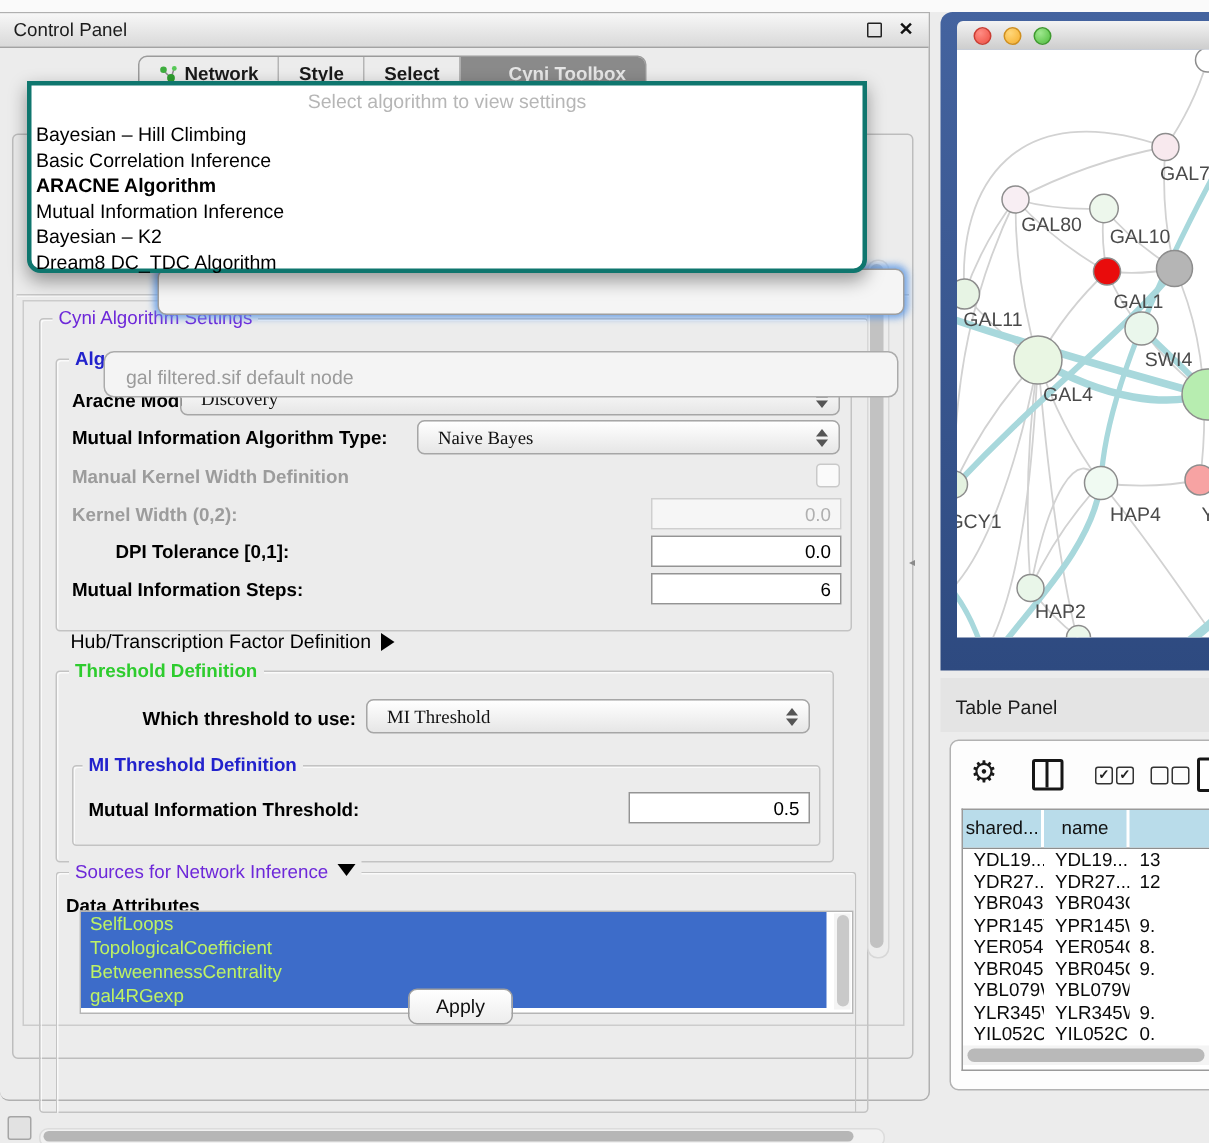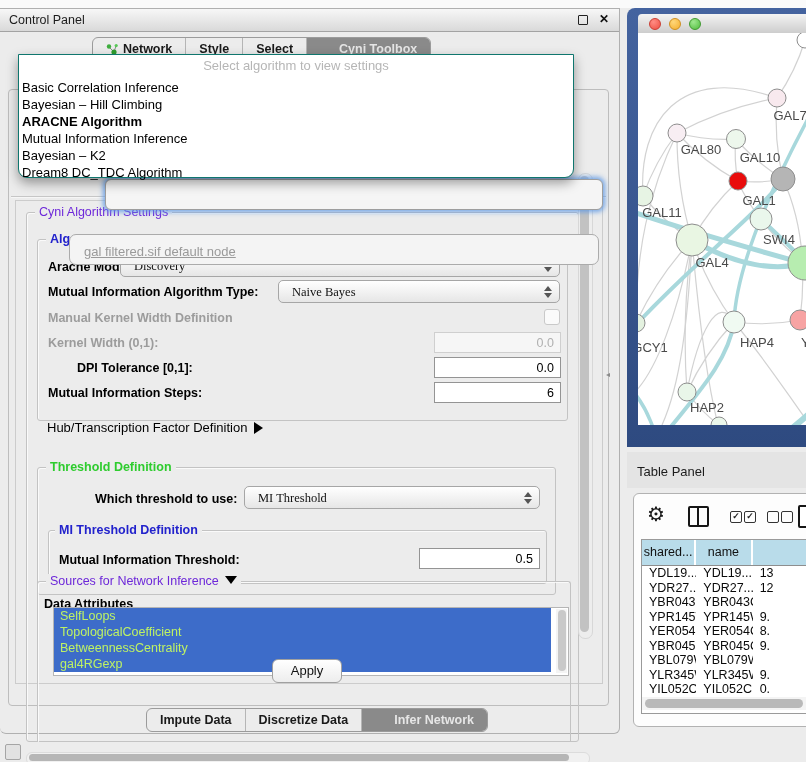--- a/index.html
+++ b/index.html
@@ -47,27 +47,27 @@
   .attr-item{height:16px;line-height:16px;width:491px;background:#3d6cc9;color:#bef264;font-size:12.5px;padding-left:6px;}
   .attr-scroll{position:absolute;right:1px;top:1px;width:11px;height:64px;background:#f4f4f4;}
   .attr-thumb{position:absolute;left:1.5px;top:1px;width:8px;height:61px;background:#c9c9c9;border-radius:4px;}
   
   .vscroll{position:absolute;left:569px;top:83px;width:13px;height:464px;background:#ededed;border:1px solid #d7d7d7;border-radius:7px;}
   .vthumb{position:absolute;left:1px;top:2px;width:9px;height:456px;background:#c2c2c2;border-radius:5px;}
   .hscroll{position:absolute;left:10px;top:551px;width:562px;height:11px;background:#f1f1f1;border:1px solid #dcdcdc;border-radius:6px;}
   .hthumb{position:absolute;left:2px;top:1px;width:540px;height:7px;background:#b6b6b6;border-radius:4px;}
   .apply-btn{position:absolute;left:263px;top:569px;width:68px;height:22px;background:linear-gradient(#ffffff,#ededed);border:1px solid #a0a0a0;border-radius:6px;font-size:13px;color:#111;text-align:center;line-height:22px;}
   
-  .dropdown{position:absolute;left:18px;top:54px;width:554px;height:122px;background:#fff;border:1px solid #0f766e;border-radius:0 0 9px 9px;box-shadow:0 5px 12px rgba(0,0,0,.38);z-index:60;}
+  .dropdown{position:absolute;left:18px;top:54px;width:554px;height:122px;background:#fff;border:3px solid #0f766e;border-radius:0 0 9px 9px;box-shadow:0 5px 12px rgba(0,0,0,.38);z-index:60;}
   .dd-ph{height:24px;line-height:22px;text-align:center;color:#b6b6b6;font-size:13px;}
   .dd-item{height:17px;line-height:17px;padding-left:3px;font-size:13px;color:#000;white-space:nowrap;}
   .dd-item.bold{font-weight:bold;}
   
   .combo-focus{position:absolute;left:96px;top:89px;width:496px;height:29px;border:1px solid #9e9e9e;border-radius:6px;background:#f5f5f5;box-shadow:0 0 5px 2px rgba(92,152,229,.85);z-index:10;}
-  .combo-ghost{position:absolute;left:60px;top:144px;width:530px;height:31px;border:1px solid #ababab;border-radius:7px;background:#f4f4f4;z-index:10;font-size:13px;color:#9a9a9a;padding:9px 0 0 14px;box-sizing:border-box;text-decoration:underline;}
+  .combo-ghost{position:absolute;left:60px;top:144px;width:530px;height:31px;border:1px solid #ababab;border-radius:7px;background:#f4f4f4;z-index:10;font-size:13px;color:#9a9a9a;padding:9px 0 0 14px;box-sizing:border-box;}
   
   .net{position:absolute;left:627px;top:8px;width:179px;height:439px;background:linear-gradient(#44639f,#2e4a80);border-radius:8px 0 0 0;}
   .net-title{position:absolute;left:11px;top:6px;width:168px;height:19px;background:linear-gradient(#f3f3f3,#cdcdcd);border-radius:4px 0 0 0;border-bottom:1px solid #9f9f9f;}
   .light{position:absolute;top:3.5px;width:12px;height:12px;border-radius:50%;box-sizing:border-box;}
   .light.red{left:11px;background:radial-gradient(circle at 35% 30%,#ff8d84,#ee4e42);border:1px solid #ca3d33;}
   .light.yellow{left:31px;background:radial-gradient(circle at 35% 30%,#ffd77a,#f5ae2d);border:1px solid #cf8f1f;}
   .light.green{left:51px;background:radial-gradient(circle at 35% 30%,#9fe88f,#4fbc3c);border:1px solid #3f9a2f;}
   .net-canvas{position:absolute;left:11px;top:25px;width:168px;height:392px;background:#fff;overflow:hidden;}
   
   .tp-title{position:absolute;left:627px;top:452px;width:179px;height:36px;background:#e4e4e4;}
@@ -142,31 +142,31 @@
             <span class="ctext">Discovery</span>
             <span class="spin"></span>
           </div>
           <span class="lbl" style="left:10px;top:45px;">Mutual Information Algorithm Type:</span>
           <div class="combo" style="left:240px;top:40px;width:282px;">
             <span class="ctext">Naive Bayes</span>
             <span class="spin"></span>
           </div>
           <span class="lbl dis" style="left:10px;top:71px;">Manual Kernel Width Definition</span>
           <div class="checkbox" style="left:506px;top:69px;"></div>
-          <span class="lbl dis" style="left:10px;top:96px;">Kernel Width (0,1):</span>
+          <span class="lbl dis" style="left:10px;top:96px;">Kernel Width (0,2):</span>
           <div class="field dis" style="left:396px;top:92px;width:127px;"><span>0.0</span></div>
           <span class="lbl" style="left:10px;top:121px;margin-left:29px;">DPI Tolerance [0,1]:</span>
           <div class="field" style="left:396px;top:117px;width:127px;"><span>0.0</span></div>
           <span class="lbl" style="left:10px;top:146px;">Mutual Information Steps:</span>
           <div class="field" style="left:396px;top:142px;width:127px;"><span>6</span></div>
         </div>
 
         <span class="lbl plain" style="left:20px;top:207px;font-size:13px;"><span>Hub/Transcription Factor Definition</span><span class="tri-right"></span></span>
 
-        <div class="group" style="left:10px;top:234px;width:517px;height:126px;margin-top:20px;">
+        <div class="group" style="left:10px;top:234px;width:517px;height:126px;">
           <span class="gtitle green" style="left:8px;">Threshold Definition</span>
           <span class="lbl" style="left:57px;top:24px;">Which threshold to use:</span>
           <div class="combo" style="left:206px;top:18px;width:296px;">
             <span class="ctext">MI Threshold</span>
             <span class="spin"></span>
           </div>
           <div class="group" style="left:10px;top:62px;width:497px;height:52px;">
             <span class="gtitle blue" style="left:6px;">MI Threshold Definition</span>
             <span class="lbl" style="left:10px;top:22px;">Mutual Information Threshold:</span>
             <div class="field" style="left:370px;top:17px;width:121px;"><span>0.5</span></div>
@@ -191,38 +191,27 @@
           <div class="hthumb"></div>
         </div>
     </div>
 
     <div class="vscroll">
         <div class="vthumb"></div>
       </div>
     <div class="apply-btn">Apply</div>
   </div>
 
-  <div class="tabstrip" id="bottom-tabs">
-      <div class="tab">
-        <span>Impute Data</span>
-      </div>
-      <div class="tab">
-        <span>Discretize Data</span>
-      </div>
-      <div class="tab sel">
-        <span>Infer Network</span>
-      </div>
-    </div>
 </section>
 
 <div class="dropdown">
   <div class="dd-ph">Select algorithm to view settings</div>
   <div id="algo-list">
+      <div class="dd-item">Bayesian – Hill Climbing</div>
       <div class="dd-item">Basic Correlation Inference</div>
-      <div class="dd-item">Bayesian – Hill Climbing</div>
       <div class="dd-item bold">ARACNE Algorithm</div>
       <div class="dd-item">Mutual Information Inference</div>
       <div class="dd-item">Bayesian – K2</div>
       <div class="dd-item">Dream8 DC_TDC Algorithm</div>
     </div>
 </div>
 
 <section class="net">
   <div class="net-title">
     <span class="light red"></span>

